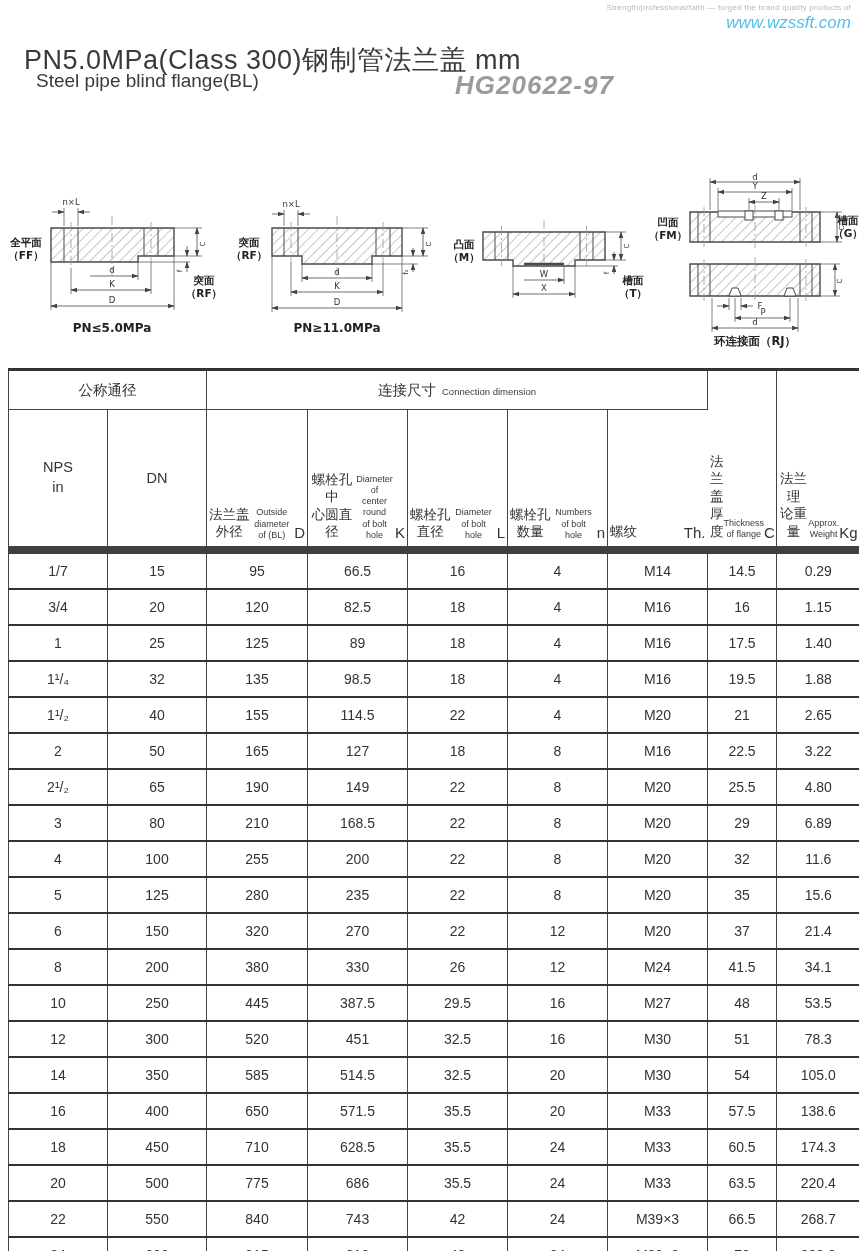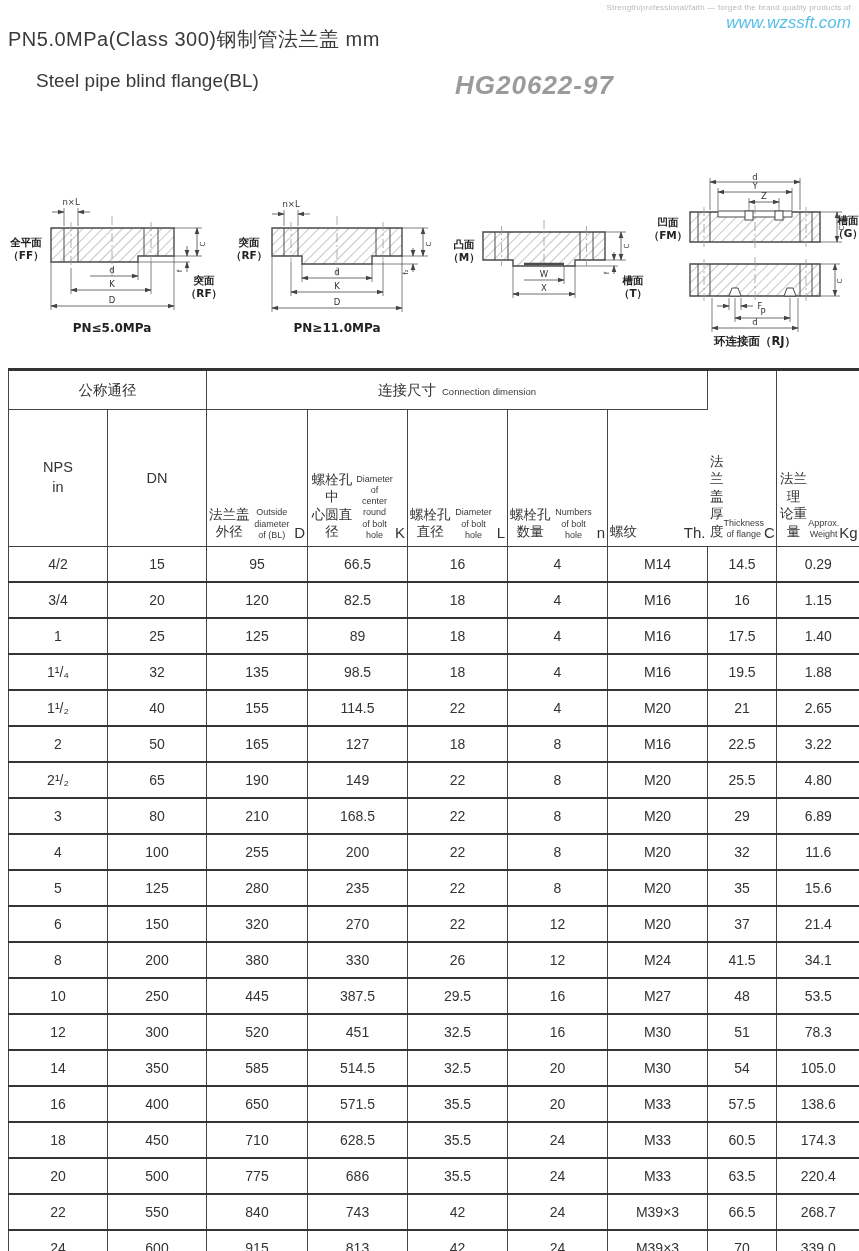--- a/index.html
+++ b/index.html
@@ -1,21 +1,21 @@
 <!DOCTYPE html>
 <html><head>
 <meta charset="utf-8">
 <style>
   html,body{margin:0;padding:0;background:#fff;}
   .page{position:relative;width:859px;height:1251px;background:#fff;overflow:hidden;
         font-family:"Liberation Sans","DejaVu Sans",sans-serif;color:#333;}
   
   .tagline{position:absolute;top:3px;right:8px;font-size:8px;color:#b9b9b9;letter-spacing:.2px;}
   .website{position:absolute;top:13px;right:8px;font-size:17px;font-style:italic;color:#56bfe9;}
-  .title{position:absolute;top:26px;left:8px;margin:0;font-size:20px;font-weight:500;color:#3a3a3a;letter-spacing:.5px;}
+  .title{position:absolute;top:26px;left:8px;margin:16px;font-size:27px;font-weight:500;color:#3a3a3a;letter-spacing:.5px;}
   .subtitle{position:absolute;top:70px;left:8px;font-size:19px;color:#3a3a3a;margin-left:28px;}
   .standard{position:absolute;top:70px;left:455px;font-size:26px;font-weight:bold;font-style:italic;color:#9b9b9b;letter-spacing:1px;}
   
   .drawings{position:absolute;top:172px;left:0;width:859px;height:182px;}
   .fig{position:absolute;}
   .out{fill:url(#hatch);stroke:#4a4a4a;stroke-width:1.4;}
   .wcut{fill:#fff;stroke:#4a4a4a;stroke-width:1;}
   .thin{stroke:#4a4a4a;stroke-width:1;fill:none;}
   .thick{stroke:#4a4a4a;stroke-width:2.6;fill:none;}
   .cl{stroke:#9a9a9a;stroke-width:.8;fill:none;stroke-dasharray:9 3 2 3;}
@@ -36,21 +36,21 @@
   tr.h1 th .en{font-size:9.5px;color:#3a3a3a;margin-left:6px;}
   tr.h2 th{height:107px;font-size:14.5px;}
   .hstack{display:flex;flex-direction:row;justify-content:space-between;align-items:flex-end;height:97px;padding:5px 2px;margin-top:29px;}
   .hcn{font-size:13.5px;line-height:1.3;white-space:pre-line;}
   .hen{font-size:9px;color:#3a3a3a;line-height:1.25;white-space:pre-line;}
   .hsym{font-size:15px;}
   .pre{white-space:pre-line;line-height:1.35;}
   .span2 .hstack{height:135px;padding:4px 2px;}
   tbody td{height:34px;font-size:14px;border-bottom:2px solid #333;}
   tbody tr:last-child td{border-bottom:none;}
-  thead{border-bottom:1px solid #404040;}
+  thead{border-bottom:8px solid #404040;}
   
   .pageno{position:absolute;top:1288px;right:16px;font-size:22px;color:#3f3f3f;}
 </style>
 </head>
 <body>
 
 <div class="page">
 
   <svg width="0" height="0" style="position:absolute" aria-hidden="true">
     <defs>
@@ -333,21 +333,21 @@
             <div class="hstack">
               <span class="hcn">螺纹</span>
               <span class="hen"></span>
               <span class="hsym">Th.</span>
             </div>
           </th>
         </tr>
       </thead>
       <tbody>
           <tr>
-            <td>4/2</td>
+            <td>1/7</td>
             <td>15</td>
             <td>95</td>
             <td>66.5</td>
             <td>16</td>
             <td>4</td>
             <td>M14</td>
             <td>14.5</td>
             <td>0.29</td>
           </tr>
           <tr>

